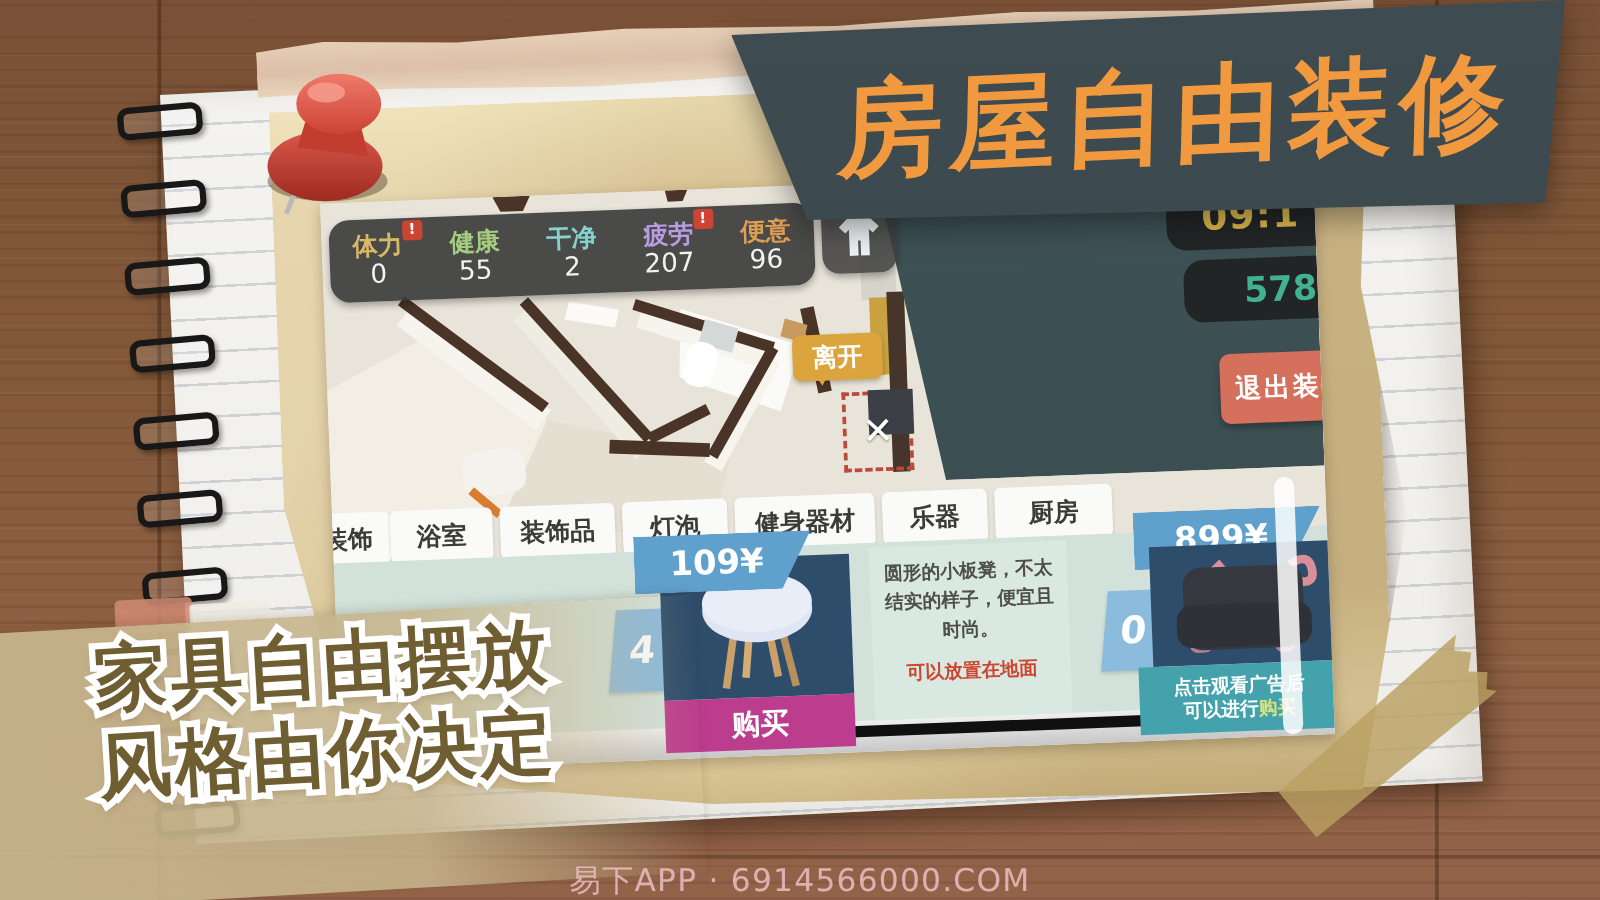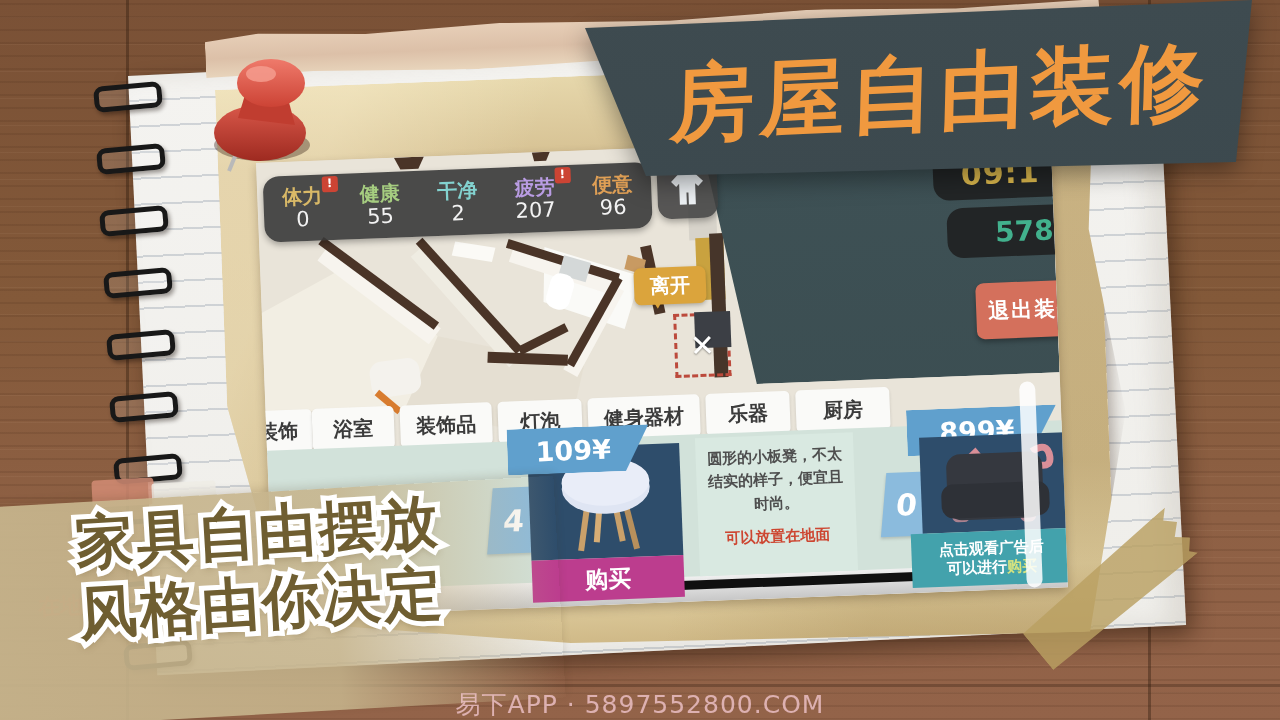--- a/index.html
+++ b/index.html
@@ -369,13 +369,13 @@
     </linearGradient>
   </defs>
   <ellipse cx="64" cy="100" rx="48" ry="16" fill="rgba(40,18,10,0.35)"></ellipse>
   <line x1="40" y1="104" x2="31" y2="126" stroke="#b9b9b9" stroke-width="4"></line>
   <ellipse cx="62" cy="88" rx="46" ry="28" fill="url(#pinbase)"></ellipse>
   <polygon points="50,40 88,46 97,80 40,73" fill="#c03d30"></polygon>
   <ellipse cx="73" cy="38" rx="34" ry="24" fill="url(#pincap)"></ellipse>
   <ellipse cx="63" cy="29" rx="15" ry="8" fill="#f49c8e" opacity="0.85"></ellipse>
 </svg>
 
-<div class="abs watermark">易下APP · 5897552800.COM</div>
+<div class="abs watermark">易下APP · 6914566000.COM</div>
 
 </body></html>

